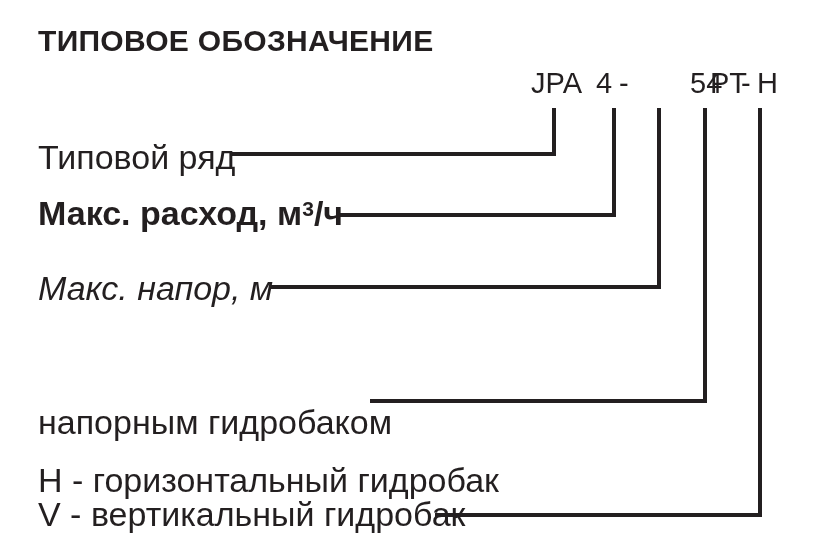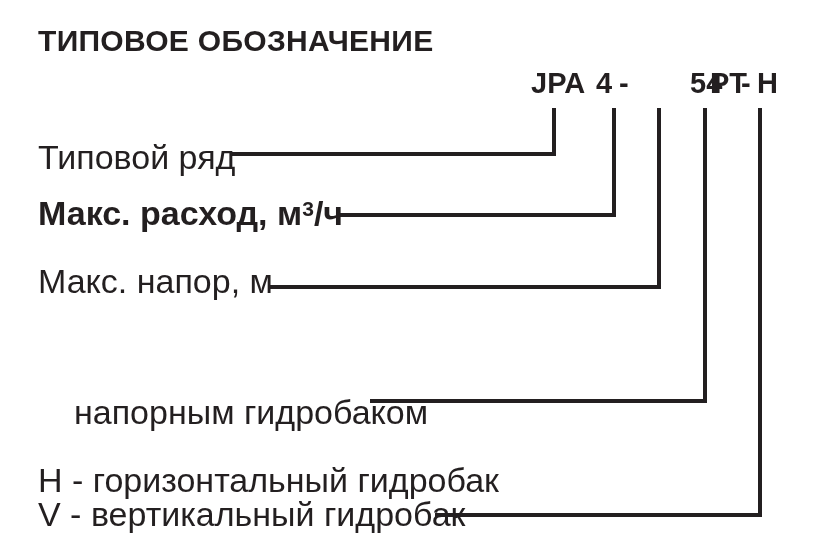--- a/index.html
+++ b/index.html
@@ -23,21 +23,21 @@
     font-size: 30px;
     font-weight: bold;
     line-height: 1;
     letter-spacing: 0.3px;
     white-space: nowrap;
   }
   .code-seg {
     position: absolute;
     top: 69px;
     font-size: 29px;
-    font-weight: bold;
+    font-weight: normal;
     line-height: 1;
     white-space: nowrap;
   }
   .label {
     position: absolute;
     left: 38px;
     font-size: 34px;
     line-height: 1;
     white-space: nowrap;
   }
@@ -79,20 +79,20 @@
   <div class="hline" style="left:230px; top:152px; width:326px;"></div>
   <div class="hline" style="left:338px; top:213px; width:278px;"></div>
   <div class="hline" style="left:270px; top:285px; width:391px;"></div>
   <div class="hline" style="left:370px; top:399px; width:337px;"></div>
   <div class="hline" style="left:435px; top:513px; width:327px;"></div>
 
   <div class="label" style="top:140px;">Типовой ряд</div>
 
   <div class="label" style="top:196px;font-weight:bold;"><span>Макс. расход, м</span><span class="sup">3</span><span>/ч</span></div>
 
-  <div class="label" style="top:264px;">Макс. напор, м</div>
+  <div class="label" style="top:271px;font-style:italic;">Макс. напор, м</div>
 
-  <div class="label" style="top:395px;margin-left:36px;">напорным гидробаком</div>
+  <div class="label" style="top:405px;">напорным гидробаком</div>
 
   <div class="label" style="top:463px;">H - горизонтальный гидробак</div>
   <div class="label" style="top:497px;">V - вертикальный гидробак</div>
 
 </div>
 
 </body></html>

